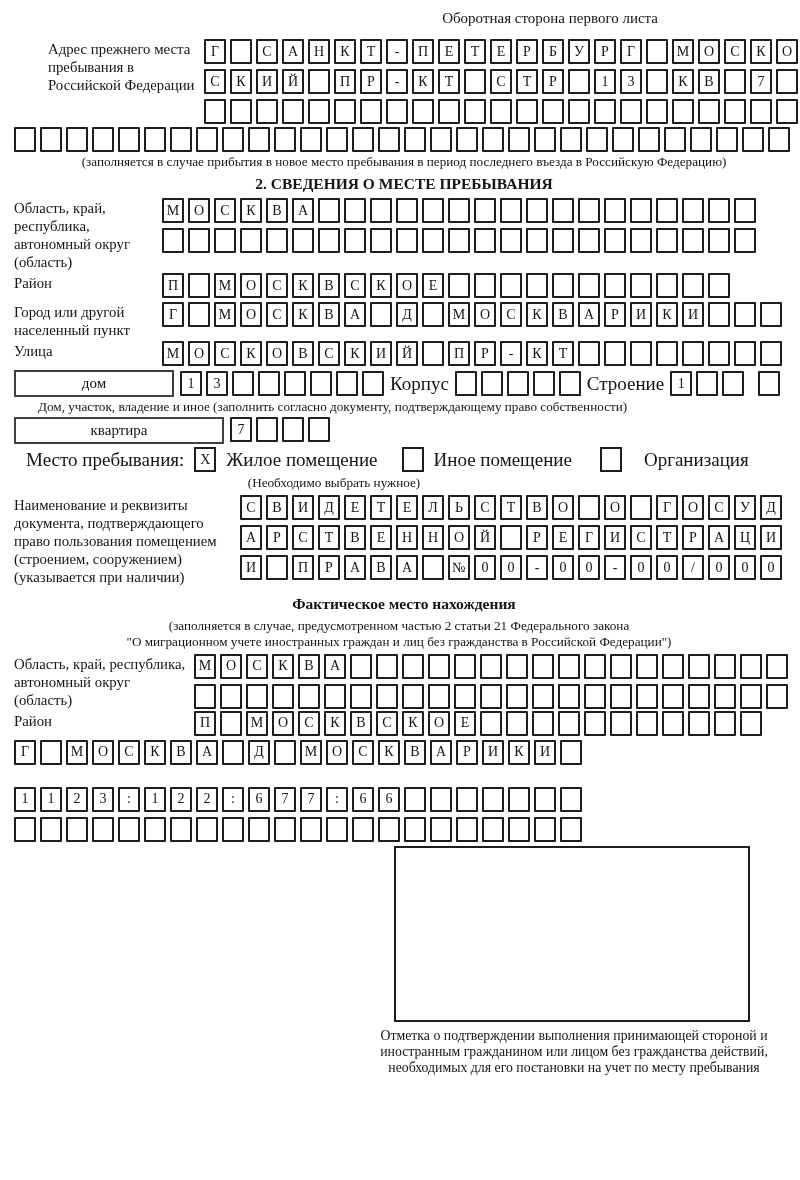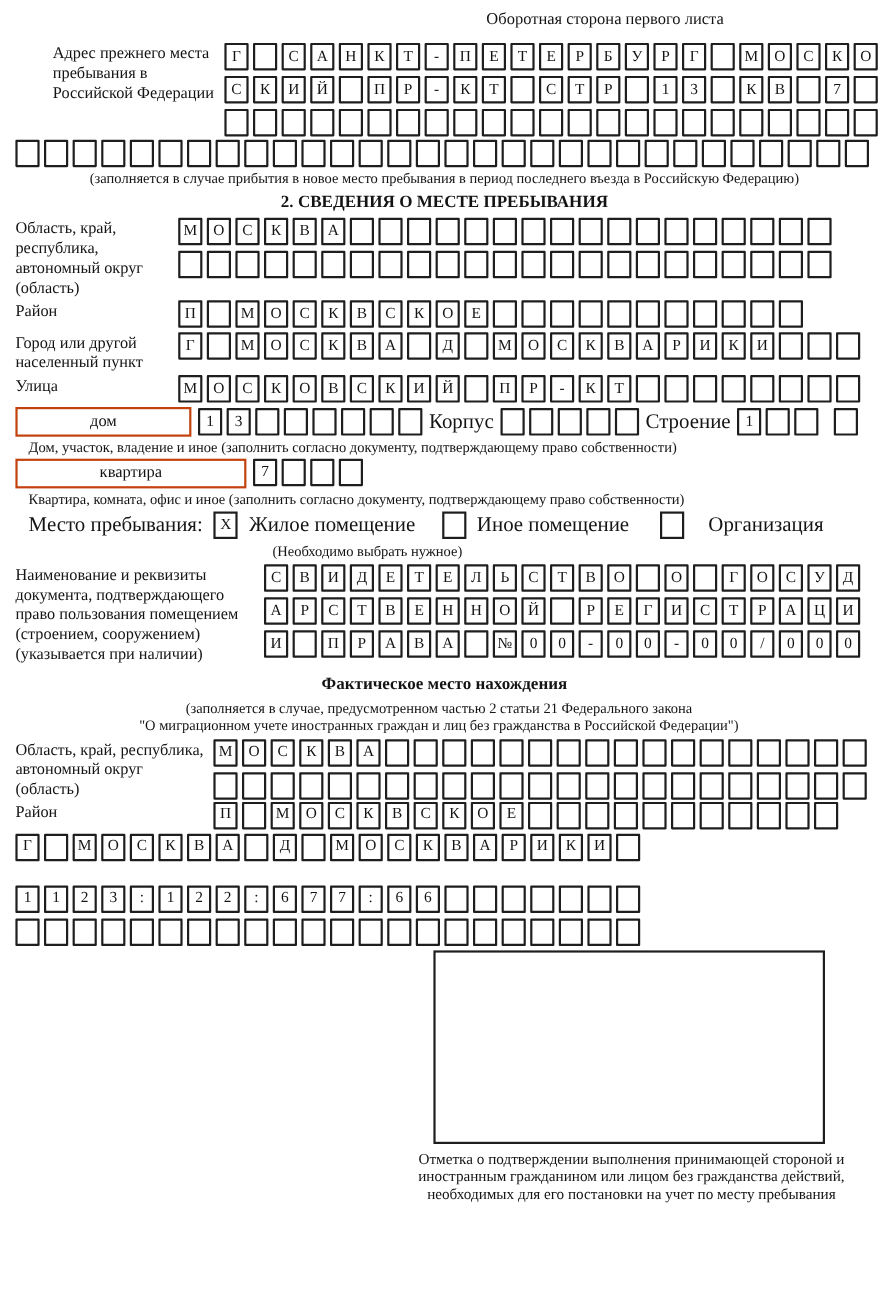--- a/index.html
+++ b/index.html
@@ -10,21 +10,21 @@
   .frow{display:flex;align-items:flex-start;}
   .flabel{flex:none;font-size:14.8px;line-height:1.22;padding-top:1px;}
   .cellcol{display:flex;flex-direction:column;gap:5px;}
   .cells{display:flex;gap:4px;}
   .cell{flex:none;width:22px;height:25px;border:2px solid #1e1e1e;box-sizing:border-box;
         display:flex;align-items:center;justify-content:center;font-size:14px;line-height:1;
         border-radius:1px;background:#fff;}
   .note{font-size:13.2px;}
   .center{text-align:center;}
   .title{font-weight:bold;font-size:15.5px;margin:5px 0 5px 0;}
-  .lblbox{flex:none;border:2px solid #c2410c;box-sizing:border-box;height:27px;display:flex;
+  .lblbox{flex:none;border:2px solid #404040;box-sizing:border-box;height:27px;display:flex;
           align-items:center;justify-content:center;font-size:15px;background:#fff;}
   .inline-lbl{font-size:19px;line-height:27px;flex:none;}
   .cbox{flex:none;width:22px;height:25px;border:2px solid #1e1e1e;box-sizing:border-box;
         display:flex;align-items:center;justify-content:center;font-size:14px;}
   .mb2{margin-bottom:2px;} .mb4{margin-bottom:4px;}
   .stampbox{margin-left:380px;width:356px;height:176px;border:2px solid #1e1e1e;box-sizing:border-box;}
   .stampcap{margin-left:330px;width:460px;font-size:13.8px;line-height:1.18;margin-top:6px;}
   .w148{width:148px;margin-right:8px;margin-left:34px;} .w140{width:140px;margin-right:8px;}
   .w218{width:218px;margin-right:8px;} .w172{width:172px;margin-right:8px;}
   .gap14{width:14px;flex:none;}
@@ -323,32 +323,31 @@
     <div class="cells">
         <div class="cell">1</div>
         <div class="cell"></div>
         <div class="cell"></div>
       </div>
     <div class="gap14"></div>
     <div class="cells">
         <div class="cell"></div>
       </div>
   </div>
-  <div class="note mb2" style="margin-left:12px;">Дом, участок, владение и иное (заполнить согласно документу, подтверждающему право собственности)</div>
+  <div class="note mb2" style="margin-left:24px;">Дом, участок, владение и иное (заполнить согласно документу, подтверждающему право собственности)</div>
 
   <div class="frow mb2" style="">
     <div class="lblbox" style="width:210px;margin-right:6px;">квартира</div>
     <div class="cells">
         <div class="cell">7</div>
         <div class="cell"></div>
         <div class="cell"></div>
         <div class="cell"></div>
       </div>
   </div>
-  <div class="note mb2" style="margin-left:12px;">Квартира, комната, офис и иное (заполнить согласно документу, подтверждающему право собственности)</div>
 
   <div class="frow mb2" style="align-items:center;margin-left:12px;">
     <div class="inline-lbl" style="margin-right:10px;">Место пребывания:</div>
     <div class="cbox">X</div>
     <div class="inline-lbl" style="margin:0 24px 0 10px;">Жилое помещение</div>
     <div class="cbox"></div>
     <div class="inline-lbl" style="margin:0 28px 0 10px;">Иное помещение</div>
     <div class="cbox"></div>
     <div class="inline-lbl" style="margin-left:22px;">Организация</div>
   </div>

